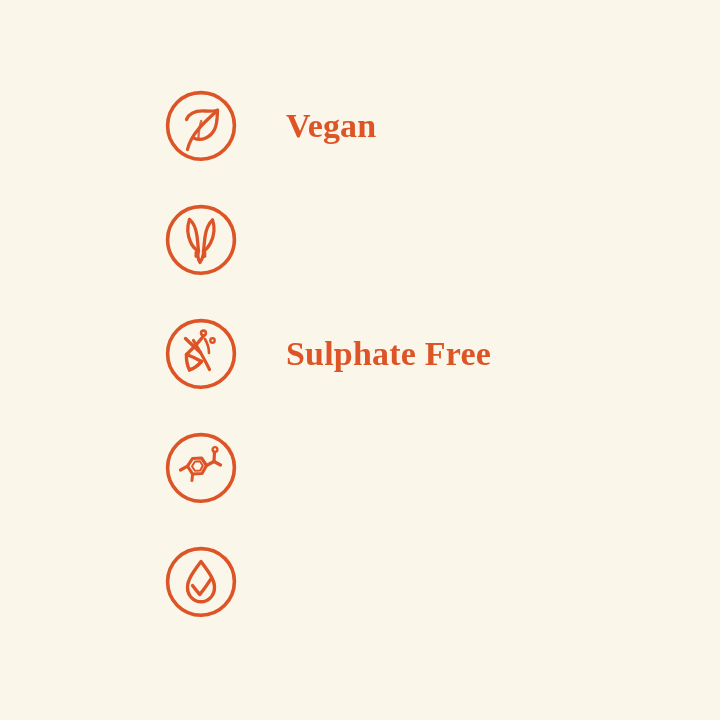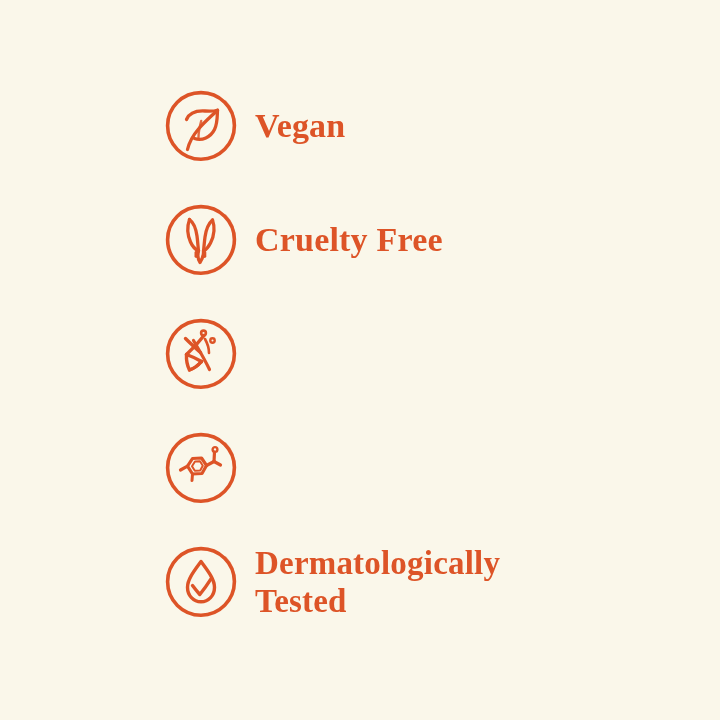--- a/index.html
+++ b/index.html
@@ -41,21 +41,21 @@
     flex: 0 0 76px;
     display: block;
   }
   .badge-icon svg {
     display: block;
     width: 76px;
     height: 76px;
     overflow: visible;
   }
   .badge-label {
-    margin-left: 16px;
+    margin-left: 47px;
     color: #DD5427;
     font-family: "Liberation Serif", serif;
     font-weight: bold;
     font-size: 34px;
     line-height: 1.14;
     letter-spacing: 0.2px;
     white-space: pre-line;
   }
   .badge-row.two-line .badge-label {
     font-size: 33px;
@@ -93,41 +93,41 @@
             <path d="M26.5 17.5 C30.5 20.5 33 27 34 34 C34.7 39 35 44.5 35.5 49" stroke-width="3.3"></path>
             <path d="M49.5 18 C52 25 51 34 47.5 41 C45.3 45.3 42.8 47.8 40.5 49.2" stroke-width="3.3"></path>
             <path d="M49.5 18 C45.5 21.5 43 28 42 35 C41.3 40 41 45 40.5 49.2" stroke-width="3.3"></path>
             <path d="M35.5 49 C34.5 53.5 34.8 57.5 37 60.5 C39 57.5 40.5 53.5 40.5 49.2" stroke-width="3.2"></path>
             <path d="M33.3 50.5 L33.3 54.3" stroke-width="3.6"></path>
             <path d="M41.5 50.5 L41.5 54.3" stroke-width="3.6"></path>
             <path d="M35.3 56.8 C36.2 57.8 38 58 39.2 57" stroke-width="2.2"></path>
           </g>
         </svg>
       </span>
-      <span class="badge-label">Cruelty Free</span>
     </div>
 
     <div class="badge-row">
       <span class="badge-icon">
         <svg viewBox="0 0 76 76" xmlns="http://www.w3.org/2000/svg">
           <g fill="none" stroke="#DD5427" stroke-linecap="round" stroke-linejoin="round">
             <path d="M38 4.6 C56.4 4.6 71.4 19.2 71.4 37.6 C71.4 56.1 56.6 71.2 38 71.2 C19.5 71.2 4.6 56.3 4.6 37.8 C4.6 19.4 19.3 4.6 38 4.6 Z" stroke-width="3.6"></path>
             <path d="M62.5 13.5 C69 20 72 29 71.2 38.5" stroke-width="2.2" opacity="0.45"></path>
             <path d="M22.5 22.5 C27.5 27.5 33 32.5 37.5 36.5" stroke-width="3.4"></path>
             <path d="M41 19.5 C36 26 29.5 33 23.5 38.5" stroke-width="3.4"></path>
             <path d="M23.5 38.5 C23.2 44 24.2 49.5 26.5 54 C31 52.5 35 49.5 38.5 45.5" stroke-width="3.4"></path>
             <path d="M26.5 54 C31 52.5 35 49.5 38.5 45.5" stroke-width="3.4"></path>
             <path d="M23.5 38.5 C29 40.5 34.5 43 38.5 45.5" stroke-width="3.4"></path>
             <path d="M30.5 24.5 C37 35.5 42.5 45 46.5 53.5" stroke-width="3.2"></path>
             <path d="M42 23 C44.5 27.5 46 32.5 46 37" stroke-width="2.6"></path>
             <circle cx="40.5" cy="17" r="2.4" stroke-width="2.6"></circle>
             <circle cx="49.5" cy="24.5" r="2.2" stroke-width="2.4"></circle>
           </g>
         </svg>
       </span>
+      <span class="badge-label">Sulphate Free</span>
     </div>
 
     <div class="badge-row">
       <span class="badge-icon">
         <svg viewBox="0 0 76 76" xmlns="http://www.w3.org/2000/svg">
           <g fill="none" stroke="#DD5427" stroke-linecap="round" stroke-linejoin="round">
             <path d="M38 4.6 C56.4 4.6 71.4 19.2 71.4 37.6 C71.4 56.1 56.6 71.2 38 71.2 C19.5 71.2 4.6 56.3 4.6 37.8 C4.6 19.4 19.3 4.6 38 4.6 Z" stroke-width="3.6"></path>
             <path d="M62.5 13.5 C69 20 72 29 71.2 38.5" stroke-width="2.2" opacity="0.45"></path>
             <path d="M29.5 28.5 L38.5 28 L43.5 35.5 L39 43.5 L29.5 44 L24.5 36.2 Z" stroke-width="3.2"></path>
             <path d="M32 31.5 L37 31.2 L39.8 35.8 L37.2 40.5 L31.8 40.8 L29 36.2 Z" stroke-width="2"></path>
@@ -146,18 +146,16 @@
       <span class="badge-icon">
         <svg viewBox="0 0 76 76" xmlns="http://www.w3.org/2000/svg">
           <g fill="none" stroke="#DD5427" stroke-linecap="round" stroke-linejoin="round">
             <path d="M38 4.6 C56.4 4.6 71.4 19.2 71.4 37.6 C71.4 56.1 56.6 71.2 38 71.2 C19.5 71.2 4.6 56.3 4.6 37.8 C4.6 19.4 19.3 4.6 38 4.6 Z" stroke-width="3.6"></path>
             <path d="M62.5 13.5 C69 20 72 29 71.2 38.5" stroke-width="2.2" opacity="0.45"></path>
             <path d="M38 17.5 C44.5 26.5 51.5 35 51.5 43.2 C51.5 51.6 45.5 57.8 38 57.8 C30.5 57.8 24.5 51.6 24.5 43.2 C24.5 35 31.5 26.5 38 17.5 Z" stroke-width="3.4"></path>
             <path d="M29.5 41.5 C32.5 45.5 35 48.5 36.8 50.5 C40.8 45.5 45 39.5 48 34.8" stroke-width="3.4"></path>
           </g>
         </svg>
       </span>
-      <span class="badge-label">Dermatologically
-Tested</span>
     </div>
 
   </div>
 </div>
 
 </body></html>

